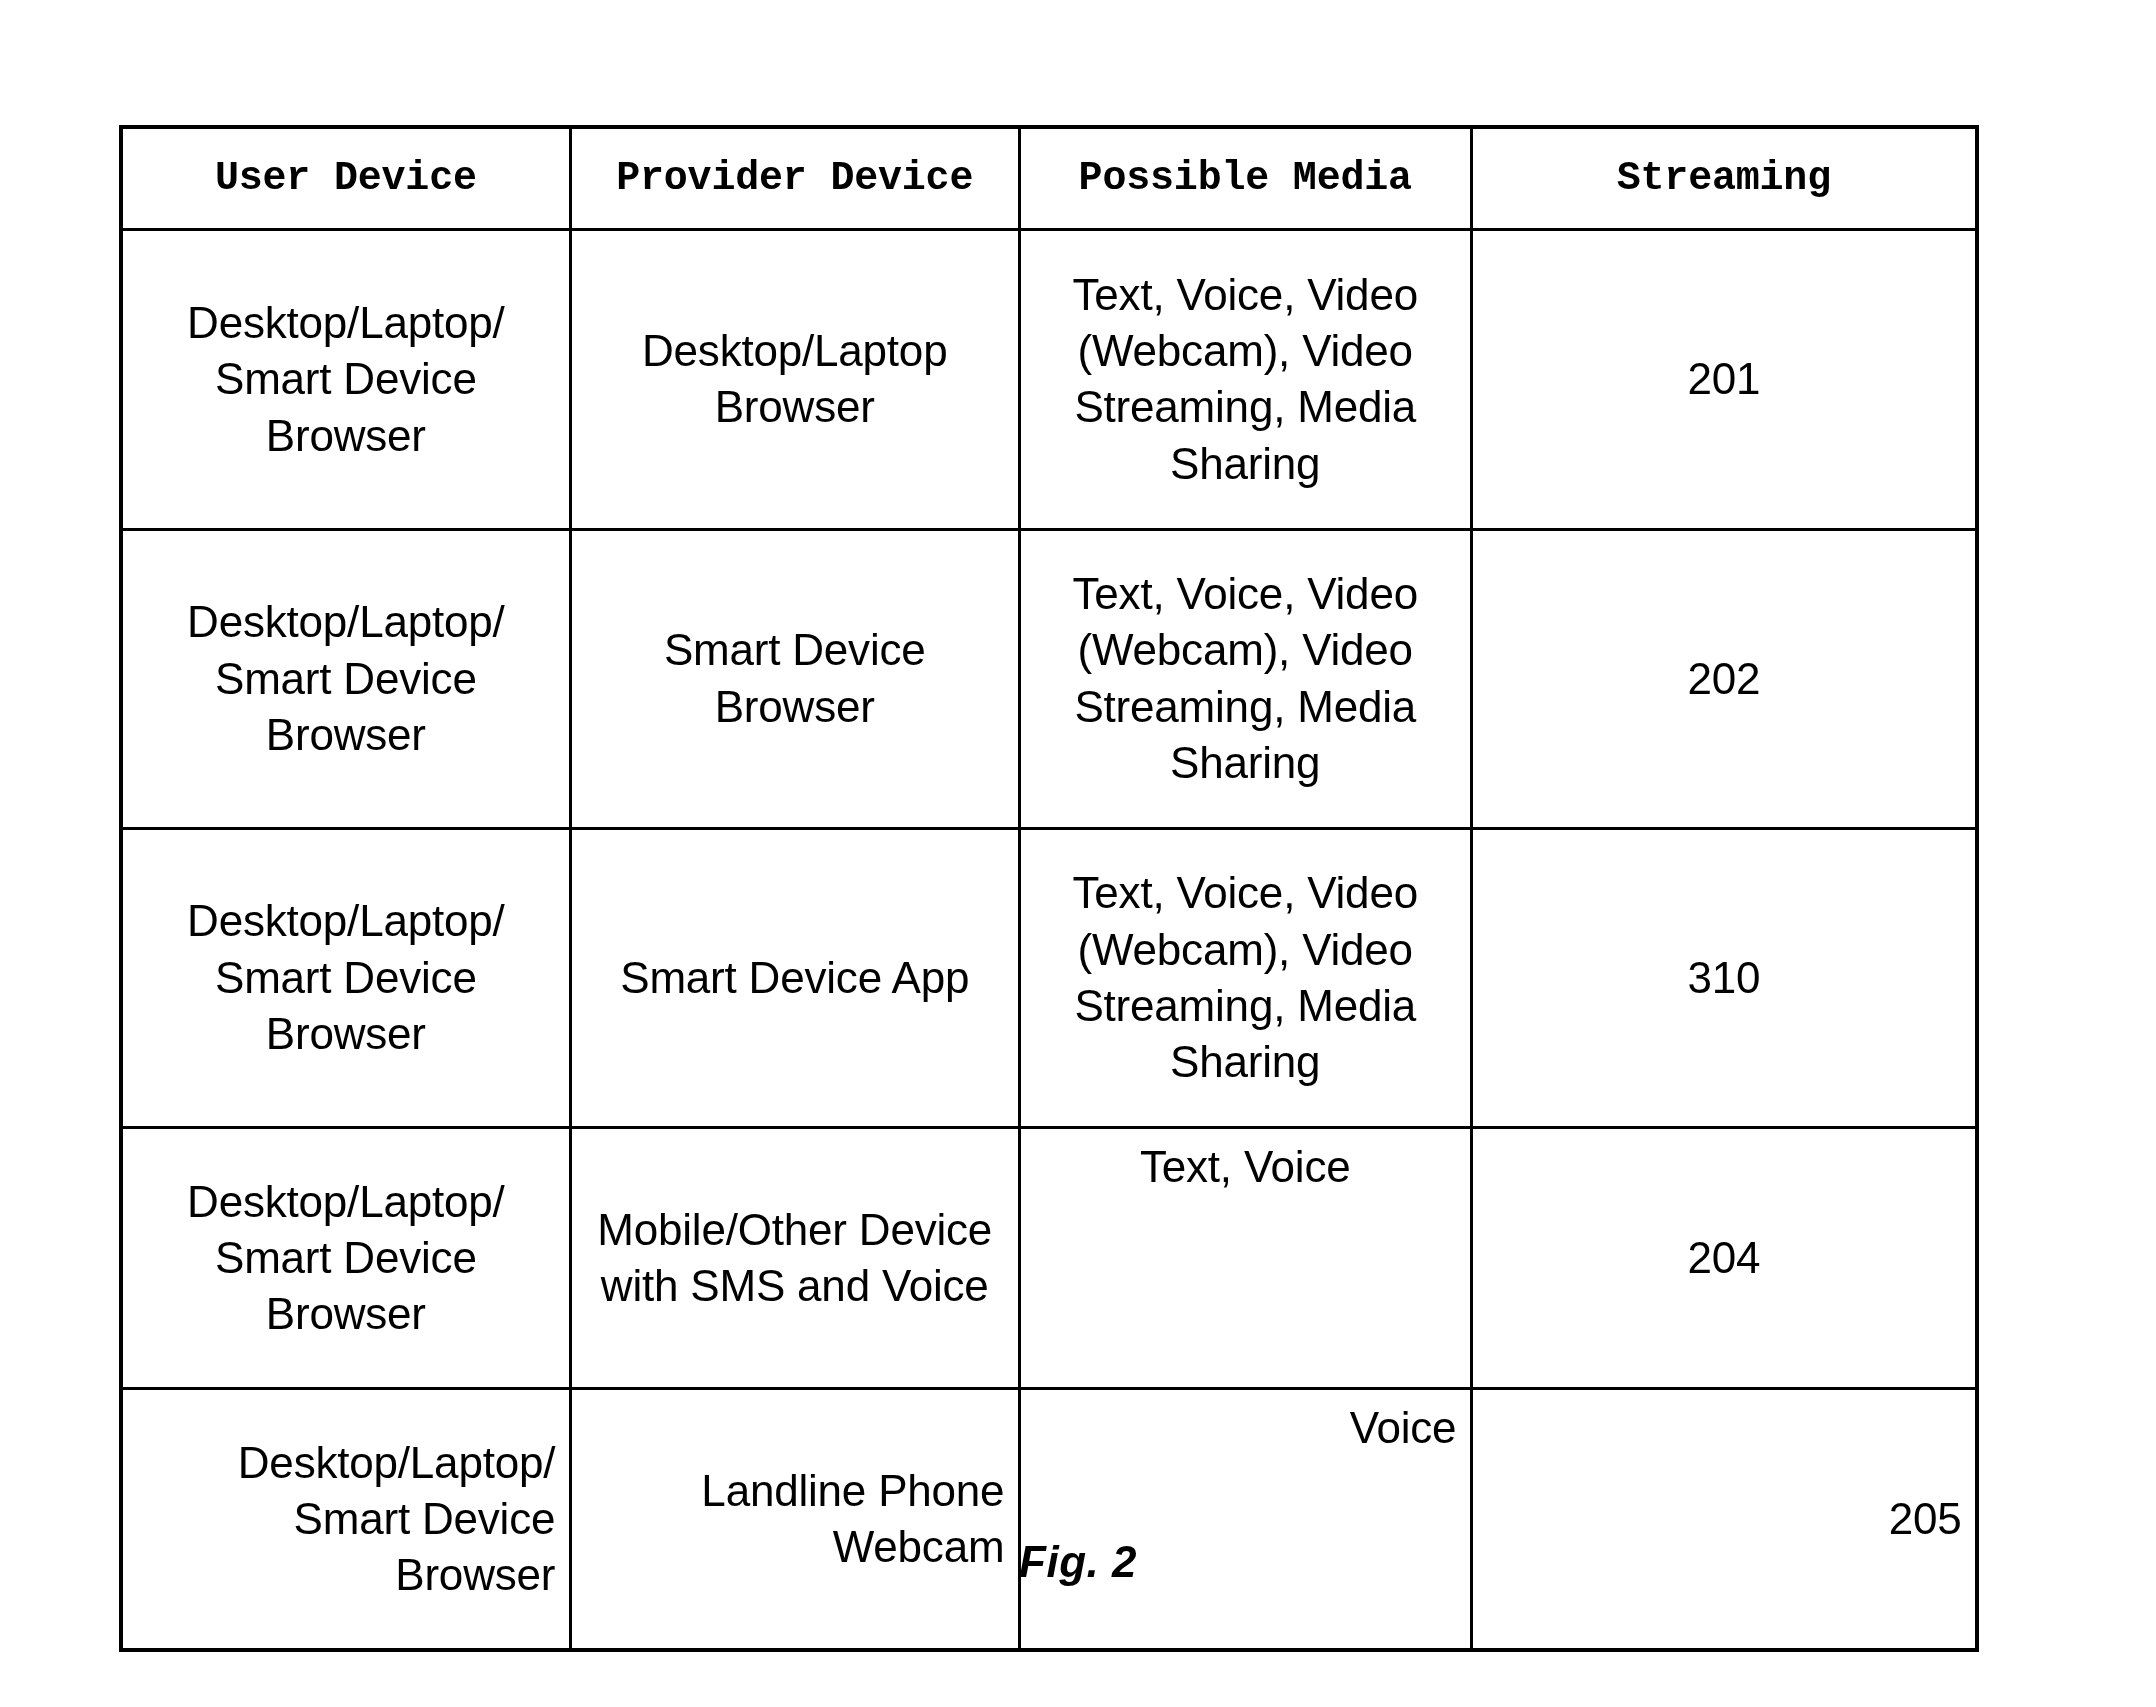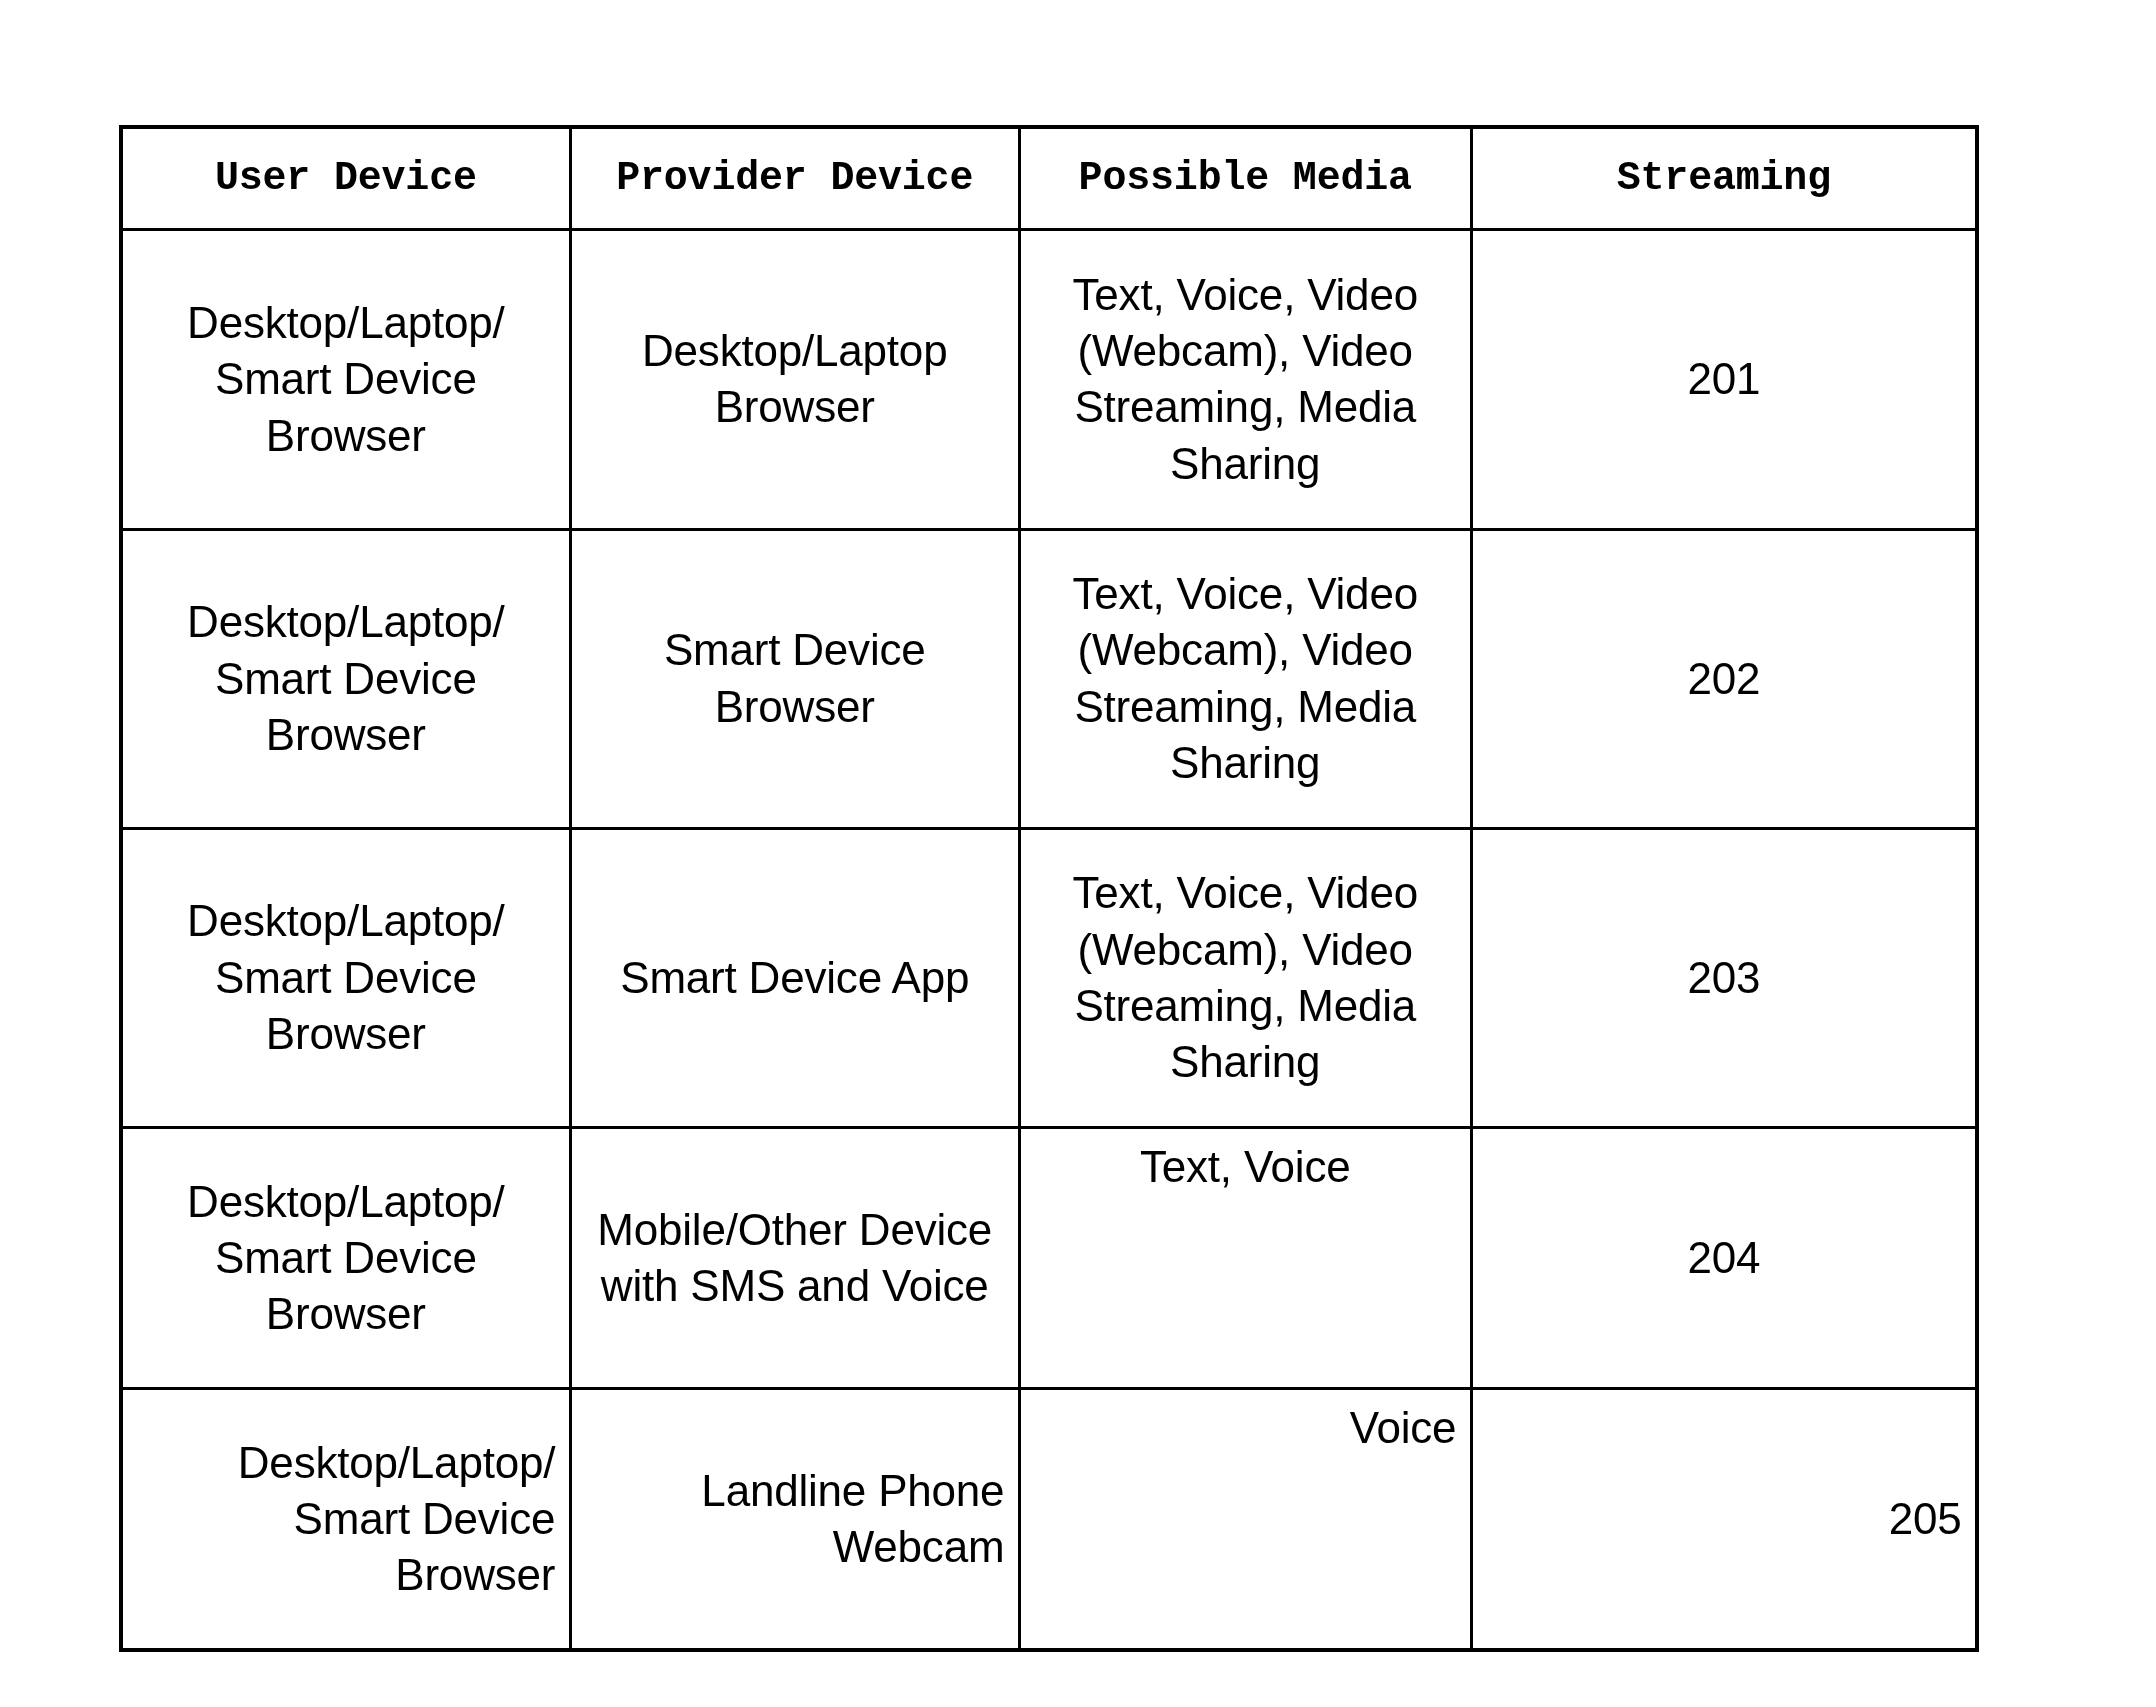--- a/index.html
+++ b/index.html
@@ -137,33 +137,34 @@
         <tr class="row-r2">
           <td class="cell-user">Desktop/Laptop/ Smart Device Browser</td>
           <td class="cell-provider">Smart Device Browser</td>
           <td class="cell-media">Text, Voice, Video (Webcam), Video Streaming, Media Sharing</td>
           <td class="cell-ref">202</td>
         </tr>
         <tr class="row-r3">
           <td class="cell-user">Desktop/Laptop/ Smart Device Browser</td>
           <td class="cell-provider">Smart Device App</td>
           <td class="cell-media">Text, Voice, Video (Webcam), Video Streaming, Media Sharing</td>
-          <td class="cell-ref">203</td>
+          <td class="cell-ref">310</td>
         </tr>
         <tr class="row-r4">
           <td class="cell-user">Desktop/Laptop/ Smart Device Browser</td>
           <td class="cell-provider">Mobile/Other Device with SMS and Voice</td>
           <td class="cell-media">Text, Voice</td>
           <td class="cell-ref">204</td>
         </tr>
         <tr class="row-r5">
           <td class="cell-user">Desktop/Laptop/ Smart Device Browser</td>
           <td class="cell-provider">Landline Phone Webcam</td>
           <td class="cell-media">Voice</td>
           <td class="cell-ref">205</td>
         </tr>
       </tbody>
     </table>
   </div>
 
+  <div class="fig-caption">Fig. 2</div>
 
 </div>
 
 
 </body></html>

